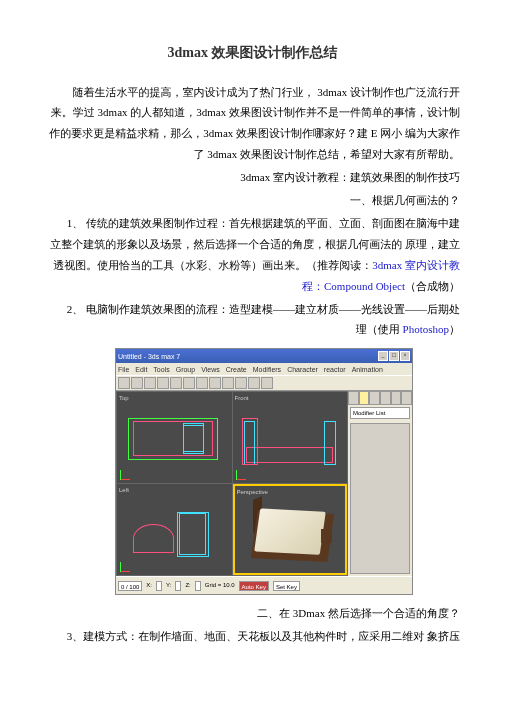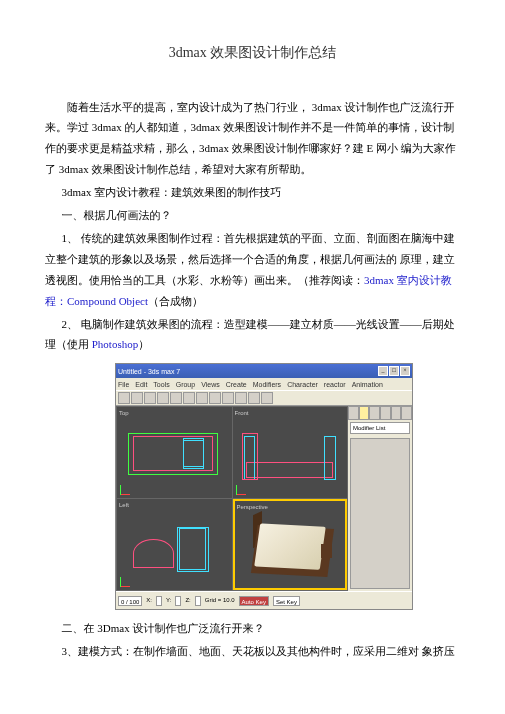--- a/index.html
+++ b/index.html
@@ -1,18 +1,18 @@
 <!DOCTYPE html>
 <html><head>
 <meta charset="utf-8">
 <style>
   * { margin: 0; padding: 0; box-sizing: border-box; }
   body { width: 505px; height: 714px; background: #fff; font-family: "SimSun", serif; font-size: 11px; color: #000; padding: 40px 45px 20px 45px; line-height: 1.9; }
-  .title { text-align: center; font-size: 14px; color: #333; margin-bottom: 30px; font-weight: normal; }
-  .para { text-indent: 2em; margin-bottom: 2px; }
+  .title { text-align: center; font-size: 14px; color: #333; margin-bottom: 15px; font-weight: bold; }
+  .para { text-indent: 2em; margin-bottom: 2px; text-align: right; }
   .para.noindent { text-indent: 1.5em; font-family: Liberation Serif, serif; }
   .blue { color: #2020cc; }
   .screenshot { width: 298px; height: 247px; margin: 8px auto 8px 70px; display: block; background: #d0d0d0; border: 1px solid #888; position: relative; overflow: hidden; }
   .titlebar { height: 14px; background: linear-gradient(#4a6fd4, #3a5fb4); display: flex; align-items: center; justify-content: space-between; padding: 0 2px; }
   .tbtext { color: #fff; font-size: 7px; font-family: Arial; }
   .tbctl { display: flex; gap: 1px; }
   .tbbtn { width: 10px; height: 10px; background: #d4d0c8; border: 1px solid #fff; font-size: 6px; text-align: center; line-height: 7px; }
   .menubar { height: 12px; background: #ece9d8; display: flex; align-items: center; padding: 0 2px; gap: 6px; font-size: 7px; font-family: Arial; color: #333; }
   .toolbar { height: 16px; background: #ece9d8; border-top: 1px solid #fff; border-bottom: 1px solid #999; display: flex; align-items: center; padding: 0 2px; gap: 1px; }
   .tbicon { width: 12px; height: 12px; background: #d4d0c8; border: 1px solid #999; }
@@ -146,14 +146,14 @@
     <span>Y:</span>
       <span class="sfield"></span>
     <span>Z:</span>
       <span class="sfield"></span>
     <span>Grid = 10.0</span>
     <span class="sfield" style="background:#c04040;color:#fff">Auto Key</span>
     <span class="sfield">Set Key</span>
   </div>
 </div>
 
-<p class="para noindent">二、在 3Dmax 设计制作也广泛流行开来？</p>
+<p class="para noindent">二、在 3Dmax 然后选择一个合适的角度？</p>
 <p class="para noindent">3、建模方式：在制作墙面、地面、天花板以及其他构件时，应采用二维对 象挤压</p>
 
 </body></html>

